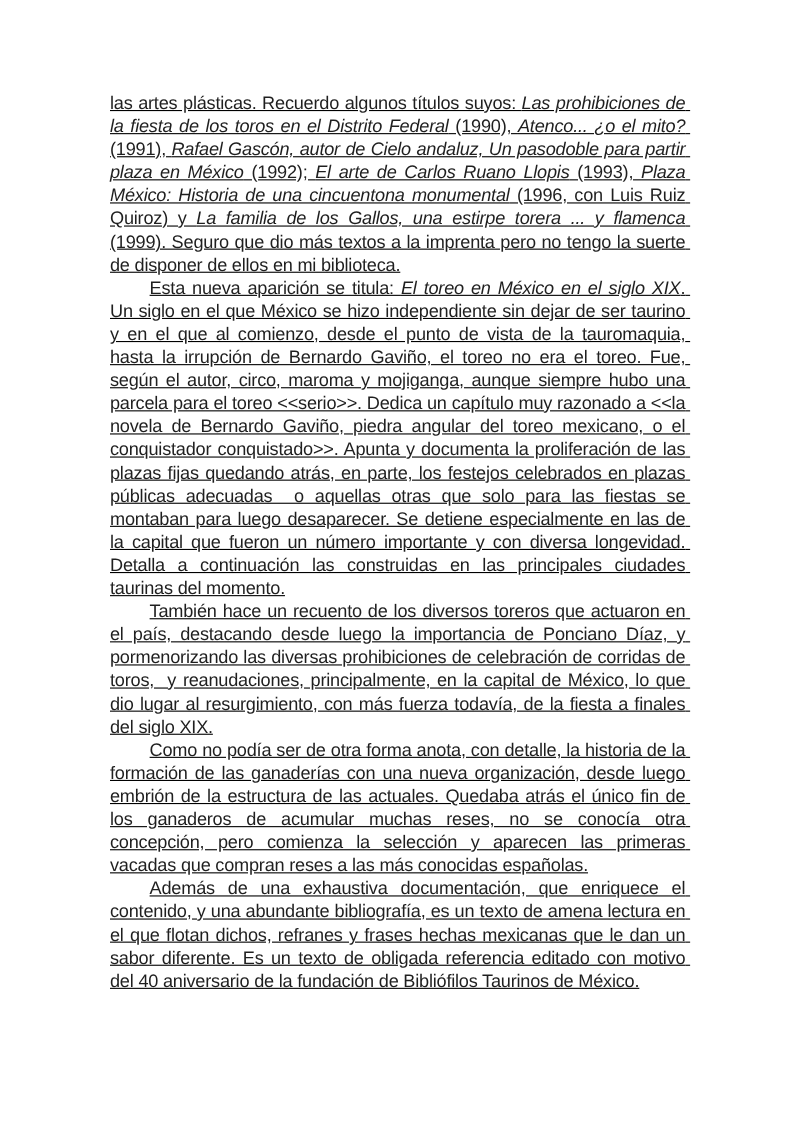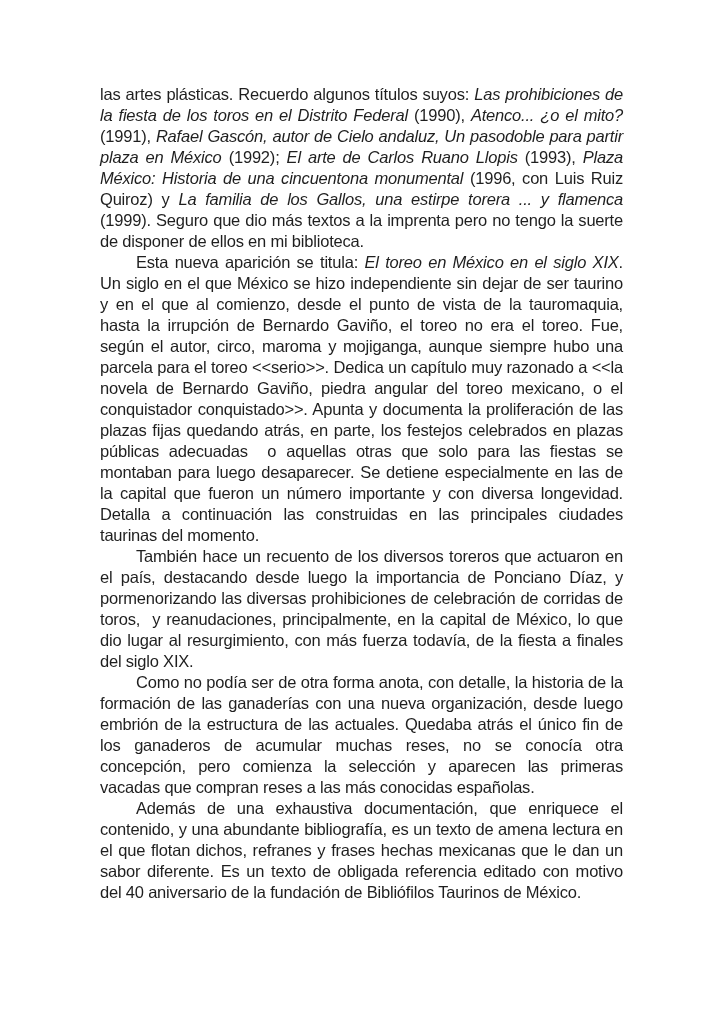--- a/index.html
+++ b/index.html
@@ -13,20 +13,21 @@
     box-sizing: border-box;
     width: 724px;
     height: 1024px;
     margin: 0 auto;
     background: #ffffff;
     padding: 84px 101px 40px 100px;
     overflow: hidden;
   }
   .doc-body {
     width: 523px;
+    text-decoration: underline;
   }
   p.para {
     margin: 0;
     padding: 0;
     font-family: "Liberation Sans", "DejaVu Sans", sans-serif;
     font-size: 16.5px;
     line-height: 21px;
     letter-spacing: -0.2px;
     color: #1f1f1f;
     text-align: justify;

